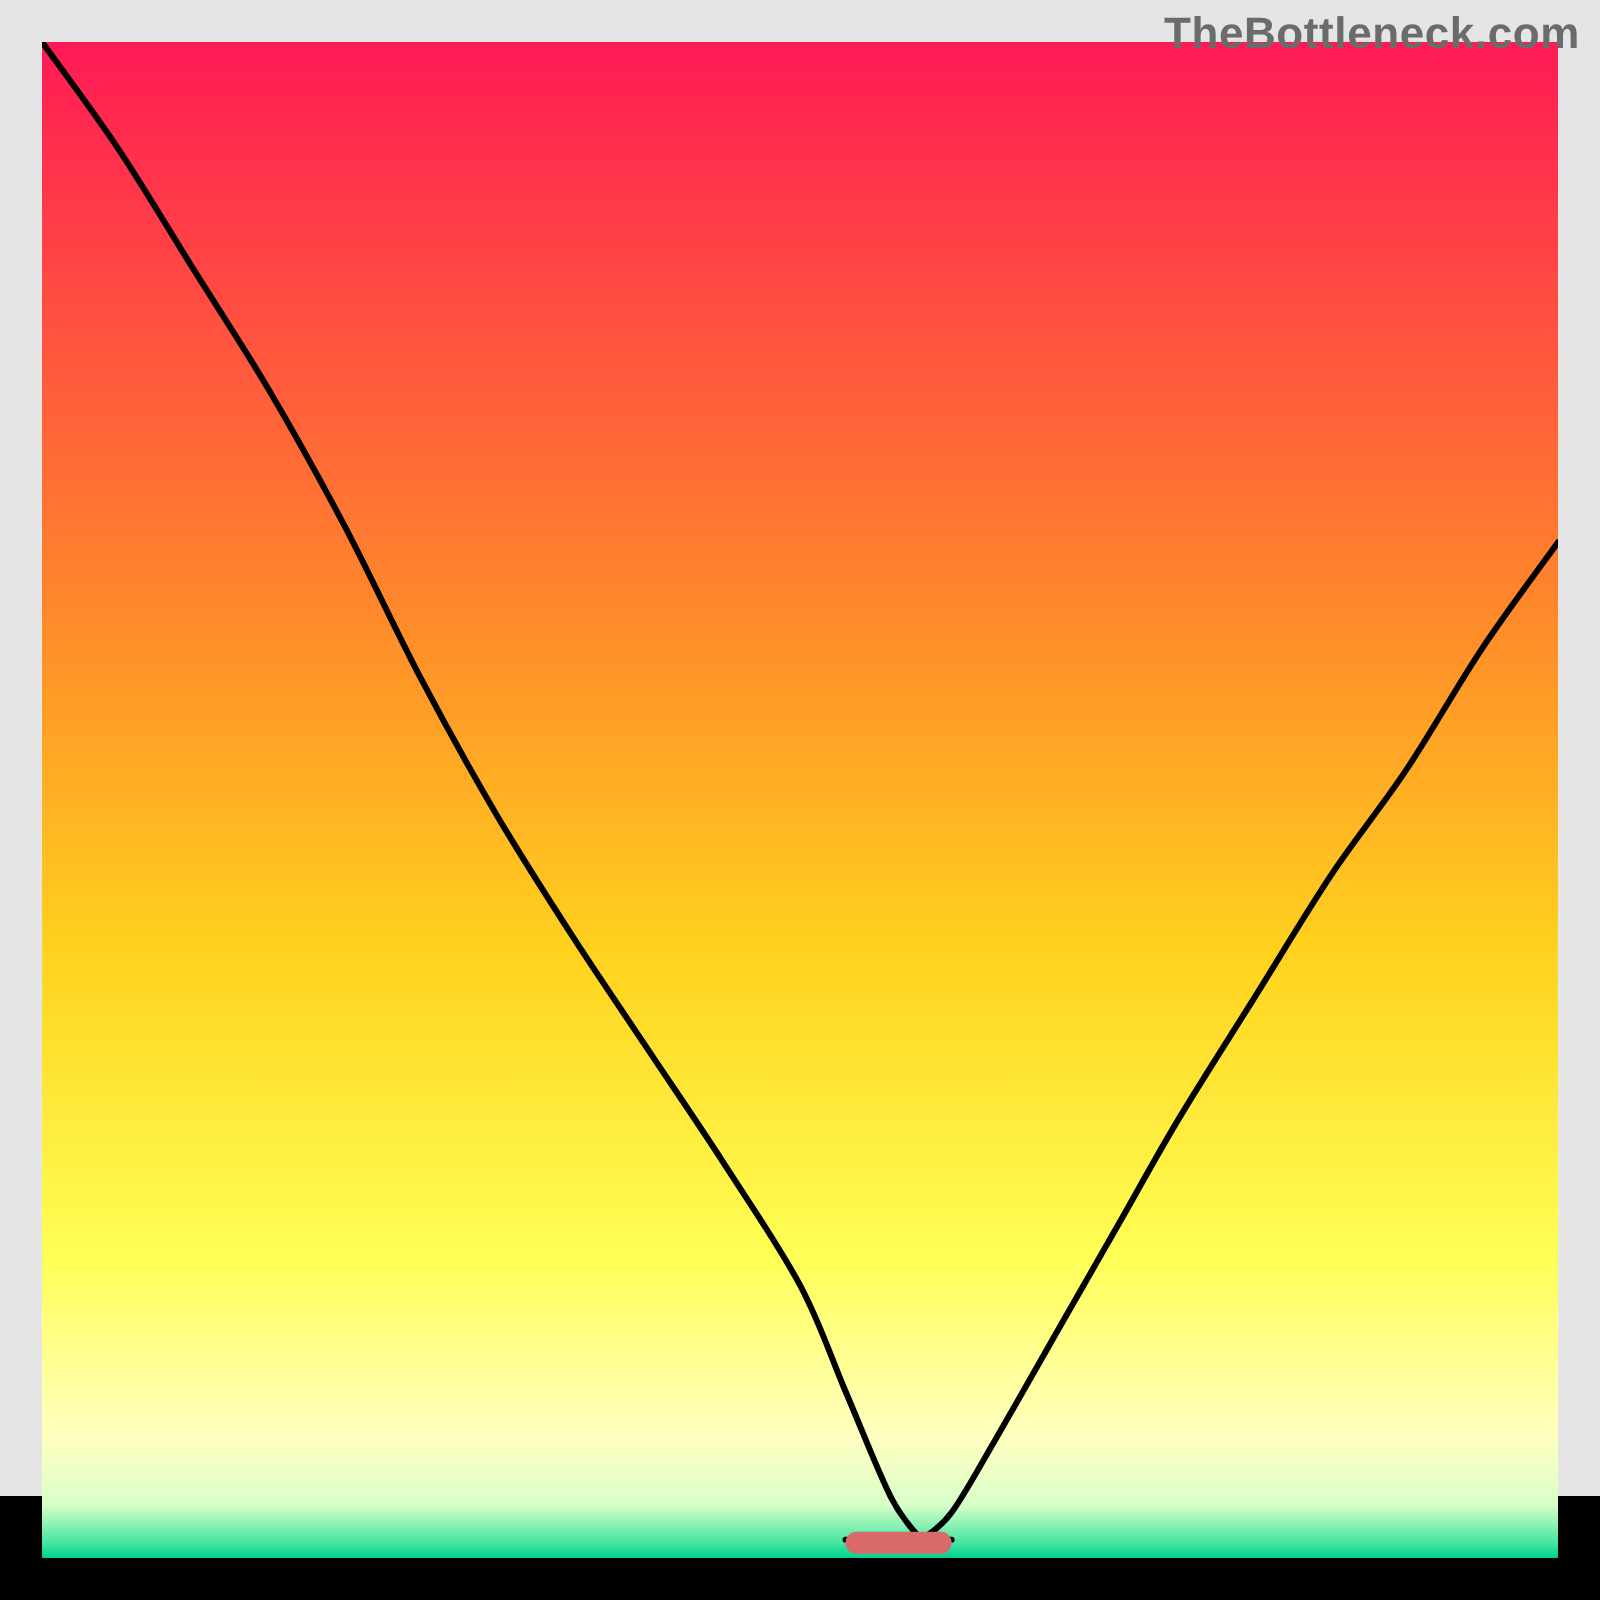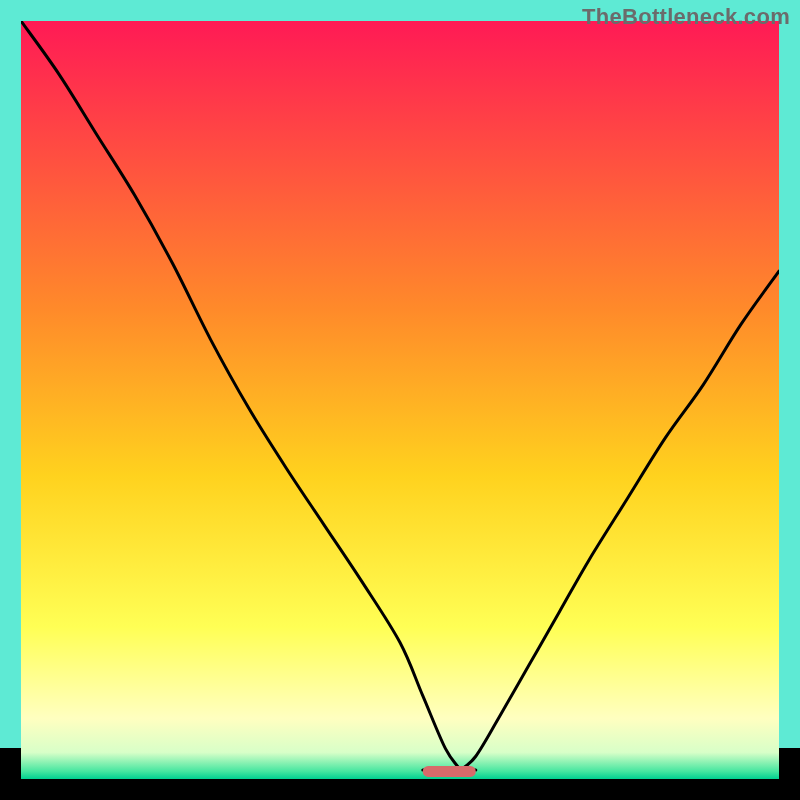--- a/index.html
+++ b/index.html
@@ -7,21 +7,21 @@
     padding: 0;
     width: 800px;
     height: 800px;
     overflow: hidden;
     background: #000;
   }
   .frame {
     position: relative;
     width: 800px;
     height: 748px;
-    background: #5eead4;
+    background: #e5e5e5;
   }
   .plot-area {
     position: absolute;
     left: 21px;
     top: 21px;
     width: 758px;
     height: 758px;
     overflow: hidden;
   }
   .watermark {

